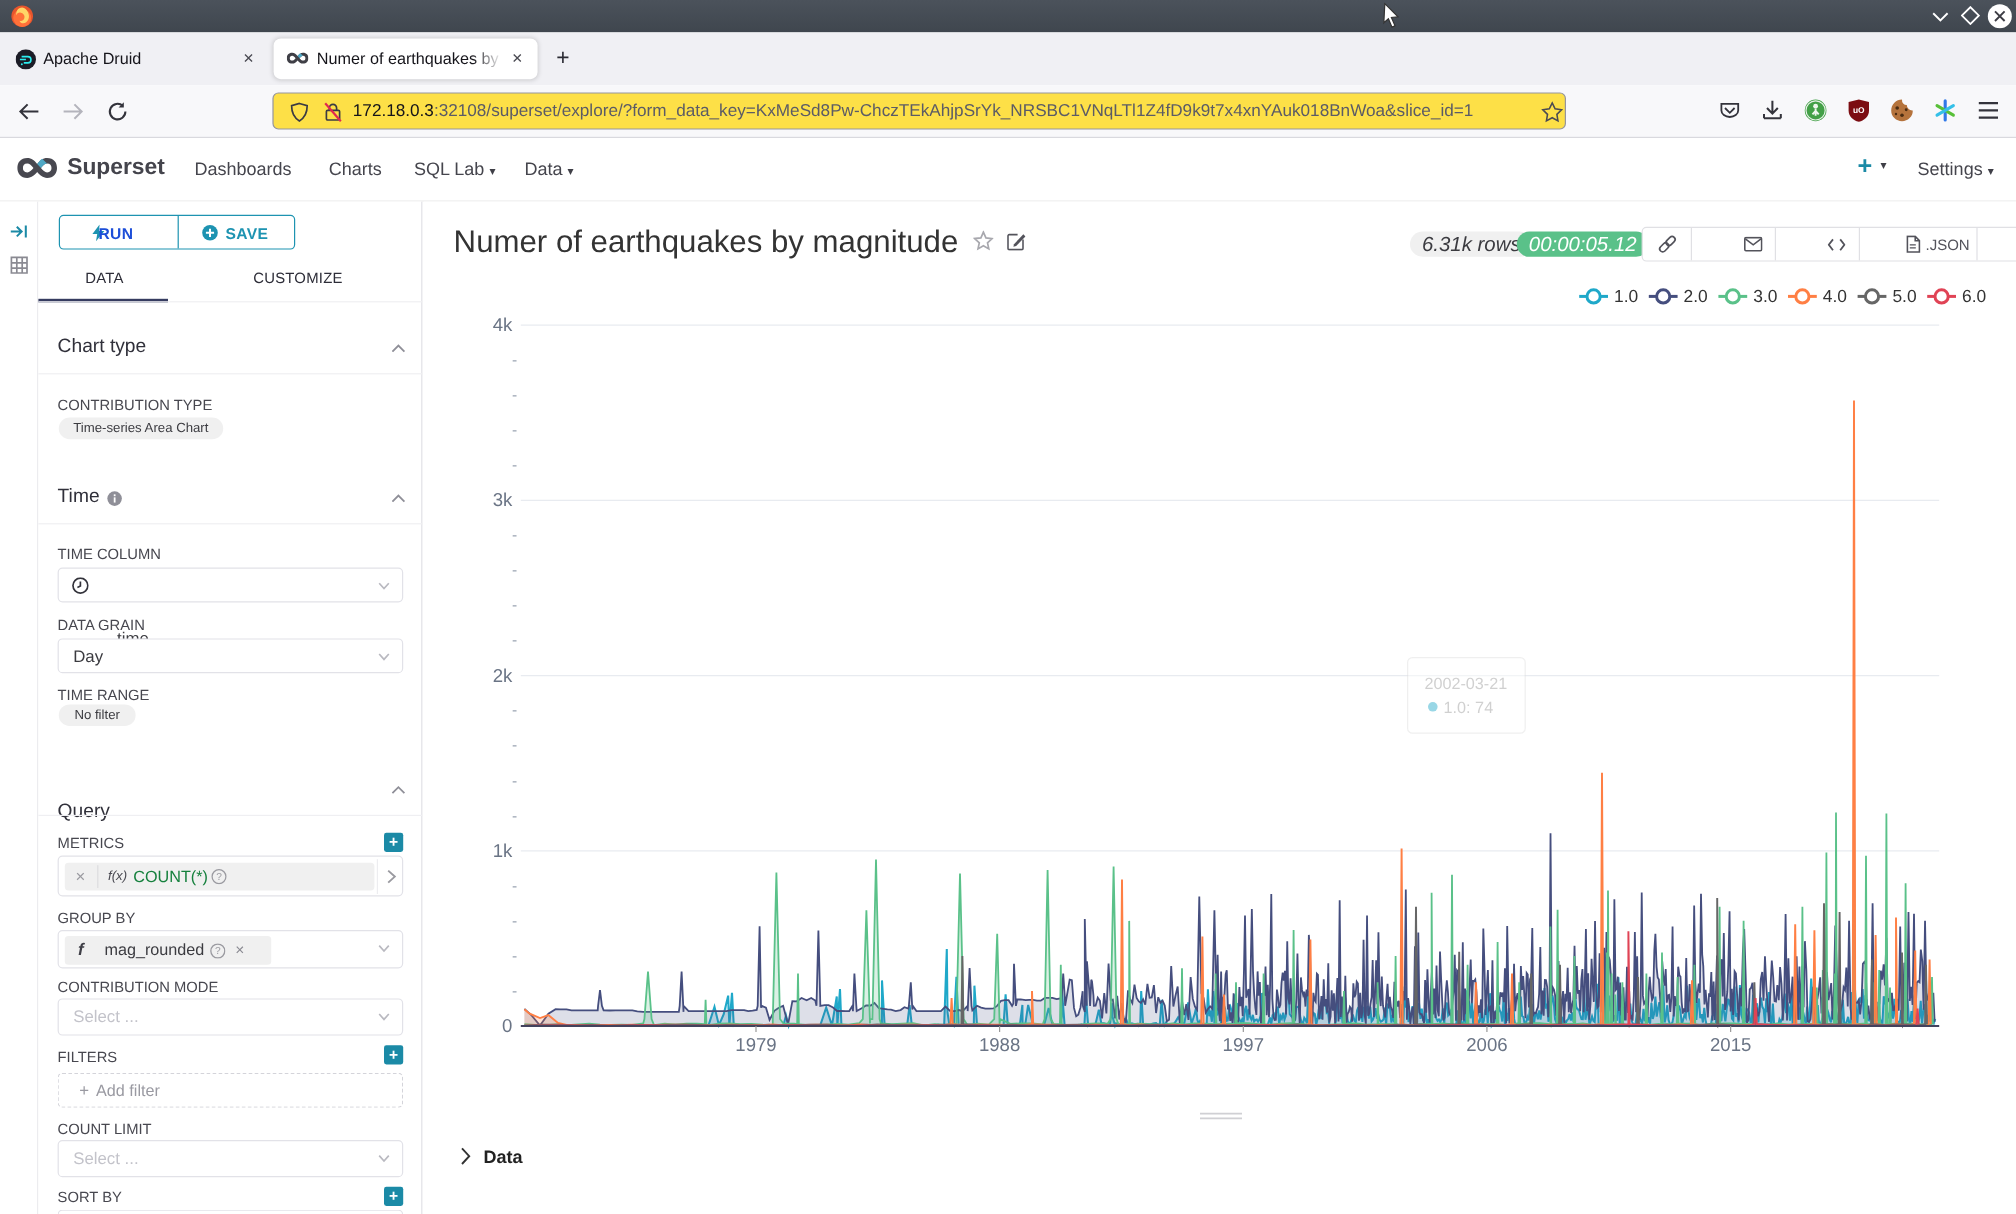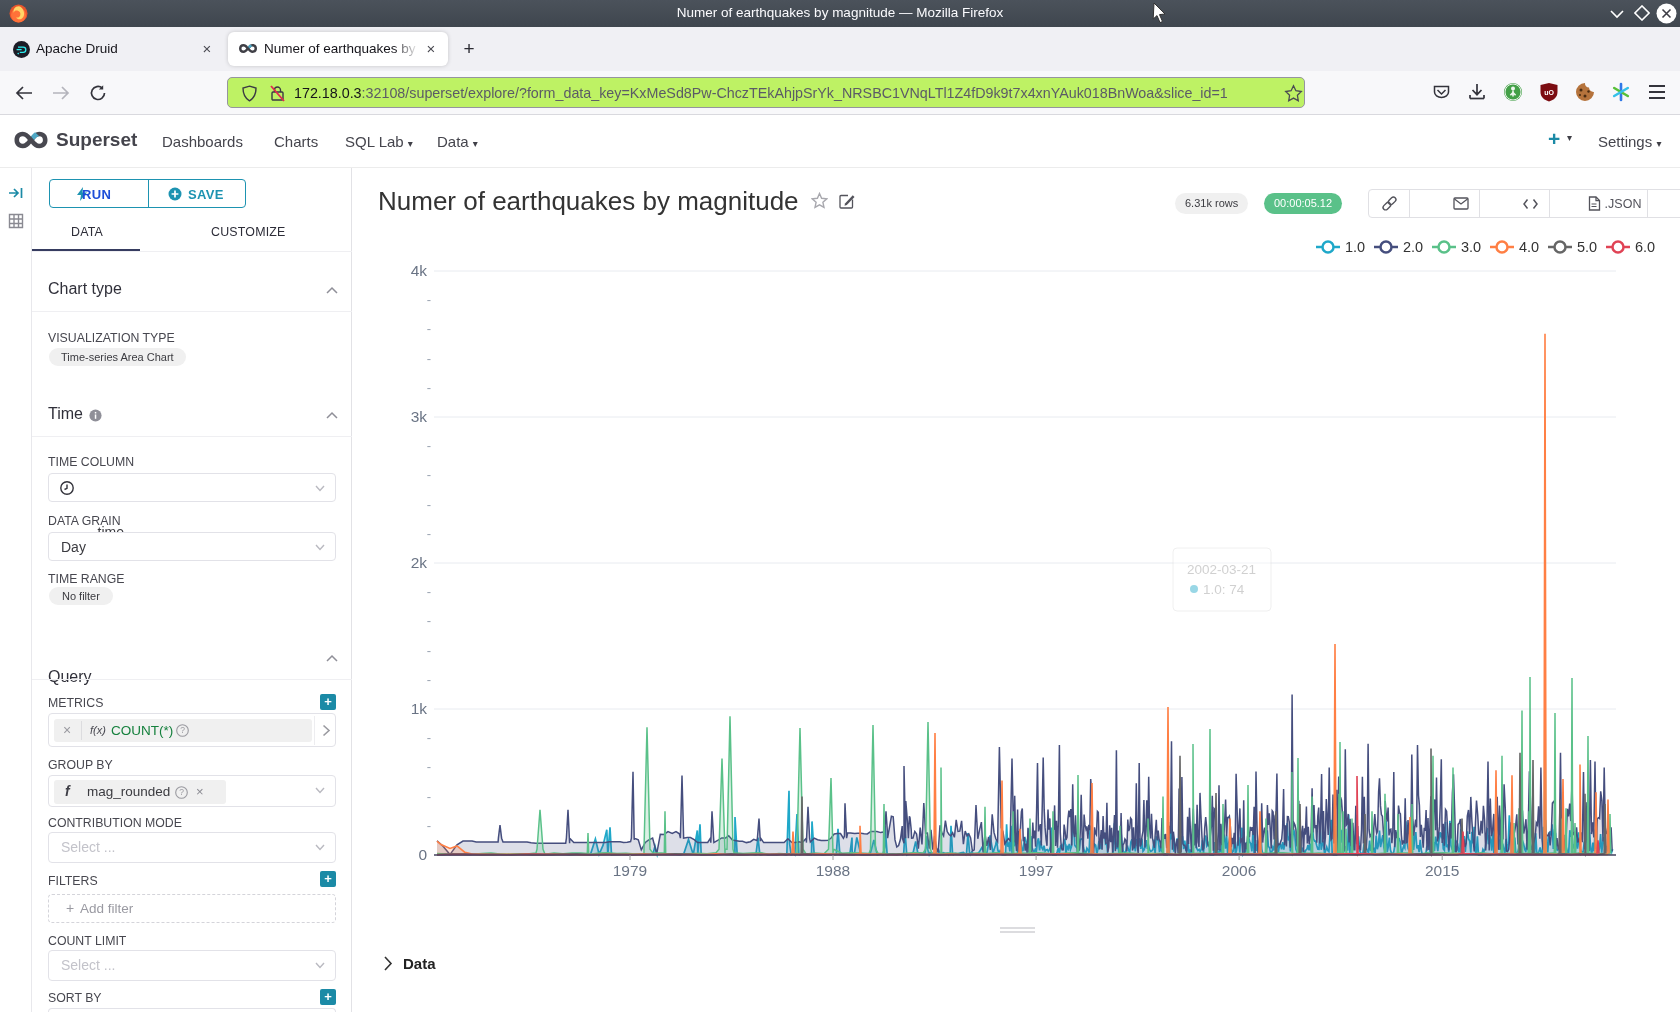--- a/index.html
+++ b/index.html
@@ -6,57 +6,56 @@
 html,body { width:1680px; height:1012px; overflow:hidden; font-family:"Liberation Sans", sans-serif; background:#fff; }
 .abs { position:absolute; }
 
 #titlebar { position:absolute; left:0; top:0; width:1680px; height:27px; background:linear-gradient(#4b525b,#3f464e); }
 #titlebar .ttl { position:absolute; left:0; right:0; top:5px; text-align:center; color:#fbfbfe; font-size:13.5px; }
 #tabbar { position:absolute; left:0; top:27px; width:1680px; height:44px; background:#f0f0f4; }
 .tab { position:absolute; top:5px; height:34px; border-radius:6px; }
 .tabtxt { font-size:13.5px; color:#15141a; position:absolute; top:9px; white-space:nowrap; overflow:hidden; }
 .tclose { position:absolute; top:8px; width:18px; height:18px; color:#4a4a52; font-size:15px; text-align:center; line-height:17px; }
 #navtb { position:absolute; left:0; top:71px; width:1680px; height:44px; background:#f8f8fa; border-bottom:1px solid #d9d9de; }
-#urlbox { position:absolute; left:227px; top:6px; width:1078px; height:31px; background:#bef264; border:1px solid #95959e; border-radius:5px; }
+#urlbox { position:absolute; left:227px; top:6px; width:1078px; height:31px; background:#fde047; border:1px solid #95959e; border-radius:5px; }
 .nicon { position:absolute; top:0; }
 
 #ssnav { position:absolute; left:0; top:115px; width:1680px; height:53px; background:#fff; border-bottom:1px solid #ececec; }
 .menu-item { position:absolute; top:18px; font-size:15px; color:#45454d; }
 
 #iconstrip { position:absolute; left:0; top:168px; width:32px; height:844px; background:#fff; border-right:1px solid #e8e8ec; }
 #panel { position:absolute; left:32px; top:168px; width:320px; height:844px; background:#fff; border-right:1px solid #e2e2e6; }
 #main { position:absolute; left:353px; top:168px; width:1327px; height:844px; background:#fff; }
 
 .runsave { position:absolute; left:17px; top:11px; width:197px; height:29px; border:1px solid #1d93b1; border-radius:4px; }
 .ptab { position:absolute; top:56px; font-size:12.4px; color:#2d2d38; letter-spacing:.2px; }
 .seclbl { font-size:16px; color:#30303a; }
 .flabel { position:absolute; font-size:12.3px; color:#47474f; }
 .sel { position:absolute; left:16px; width:288px; height:29px; border:1px solid #e2e2e8; border-radius:4px; background:#fff; }
 .sel .ph { position:absolute; left:12px; top:6px; font-size:14px; color:#c3c3ca; }
 .sel .dn { position:absolute; right:10px; top:9px; width:10px; height:10px; }
 .pill { background:#f0f0f0; border-radius:11px; font-size:11px; color:#3b3b40; display:inline-block; }
 .plus { position:absolute; width:16px; height:16px; background:#1b8aa6; border-radius:2px; color:#fff; font-size:13px; line-height:15px; text-align:center; font-weight:bold; }
 .hr { position:absolute; left:0; width:320px; height:1px; background:#efeff2; }
 
-.hpill { position:absolute; height:21px; border-radius:11px; font-size:11px; line-height:21px; padding:0 10px; }
+.hpill { position:absolute; height:21px; border-radius:11px; font-size:17px; line-height:21px; padding:0 10px;font-style:italic; }
 .btngrp { position:absolute; display:flex; border:1px solid #e0e0e4; border-radius:4px; height:29px; background:#fff; }
 .btngrp .bt { border-right:1px solid #e0e0e4; display:flex; align-items:center; justify-content:center; color:#53535b; font-size:12.5px; }
 .btngrp .bt:last-child { border-right:none; }
 svg text { font-family:"Liberation Sans", sans-serif; }
 </style>
 </head>
 <body>
 
 <div id="titlebar">
   <svg class="abs" style="left:9px;top:4px" width="19" height="19" viewBox="0 0 19 19">
     <circle cx="9.5" cy="9.5" r="9" fill="#e8552c"></circle>
     <circle cx="9.5" cy="11" r="7.5" fill="#ff7139"></circle>
     <path d="M9.5 2.2 C5.8 2.2 4.2 5.5 4.6 8.7 C5.4 6.6 7 6.3 8.3 6.6 C10.8 7.3 12 9 11.2 11.5 C10.6 13.3 8.6 14 7.2 13.2 C8 15.4 10.6 15.9 12.6 14.7 C15.2 13.1 15.8 9.6 14.4 6.5 C13.3 4 11.7 2.2 9.5 2.2 Z" fill="#ffd567"></path>
   </svg>
-  <div class="ttl">Numer of earthquakes by magnitude — Mozilla Firefox</div>
   <svg class="abs" style="left:1150px;top:2px" width="20" height="22" viewBox="0 0 20 22">
       <path d="M4 1 L15 12 L9.5 12.6 L12.5 19.5 L10 20.6 L7 13.6 L3.2 17 Z" fill="#fff" stroke="#333" stroke-width="1"></path>
     </svg>
   <svg class="abs" style="left:1609px;top:9px" width="16" height="10" viewBox="0 0 16 10">
       <path d="M2 2 L8 8 L14 2" stroke="#fff" stroke-width="1.6" fill="none"></path>
     </svg>
   <svg class="abs" style="left:1634px;top:5px" width="16" height="16" viewBox="0 0 16 16">
       <rect x="3" y="3" width="10" height="10" transform="rotate(45 8 8)" fill="none" stroke="#fff" stroke-width="1.5"></rect>
     </svg>
   <svg class="abs" style="left:1656px;top:3px" width="21" height="21" viewBox="0 0 21 21">
@@ -190,21 +189,21 @@
   <div class="ptab" style="left:39px;top:57px;">DATA</div>
   <div class="ptab" style="left:179px;top:57px;">CUSTOMIZE</div>
   <div class="abs" style="left:0;top:81px;width:108px;height:2.5px;background:#363c60;"></div>
   <div class="hr" style="top:83px;"></div>
 
   <div class="seclbl abs" style="left:16px;top:112px;">Chart type</div>
   <svg class="abs" style="left:294px;top:118px" width="12" height="8" viewBox="0 0 12 8">
       <path d="M1 7 L6 2 L11 7" stroke="#8f8f98" stroke-width="1.5" fill="none"></path>
     </svg>
   <div class="hr" style="top:143px;"></div>
-  <div class="flabel" style="left:16px;top:163px;">VISUALIZATION TYPE</div>
+  <div class="flabel" style="left:16px;top:163px;">CONTRIBUTION TYPE</div>
   <div class="pill abs" style="left:17px;top:180px;padding:3px 12px;">Time-series Area Chart</div>
 
   <div class="seclbl abs" style="left:16px;top:237px;">Time</div>
   <svg class="abs" style="left:57px;top:241px" width="13" height="13" viewBox="0 0 15 15">
       <circle cx="7.5" cy="7.5" r="7" fill="#8f8f98"></circle>
       <rect x="6.7" y="6.3" width="1.7" height="5" fill="#fff"></rect>
       <rect x="6.7" y="3.4" width="1.7" height="1.8" fill="#fff"></rect>
     </svg>
   <svg class="abs" style="left:294px;top:243px" width="12" height="8" viewBox="0 0 12 8">
       <path d="M1 7 L6 2 L11 7" stroke="#8f8f98" stroke-width="1.5" fill="none"></path>

